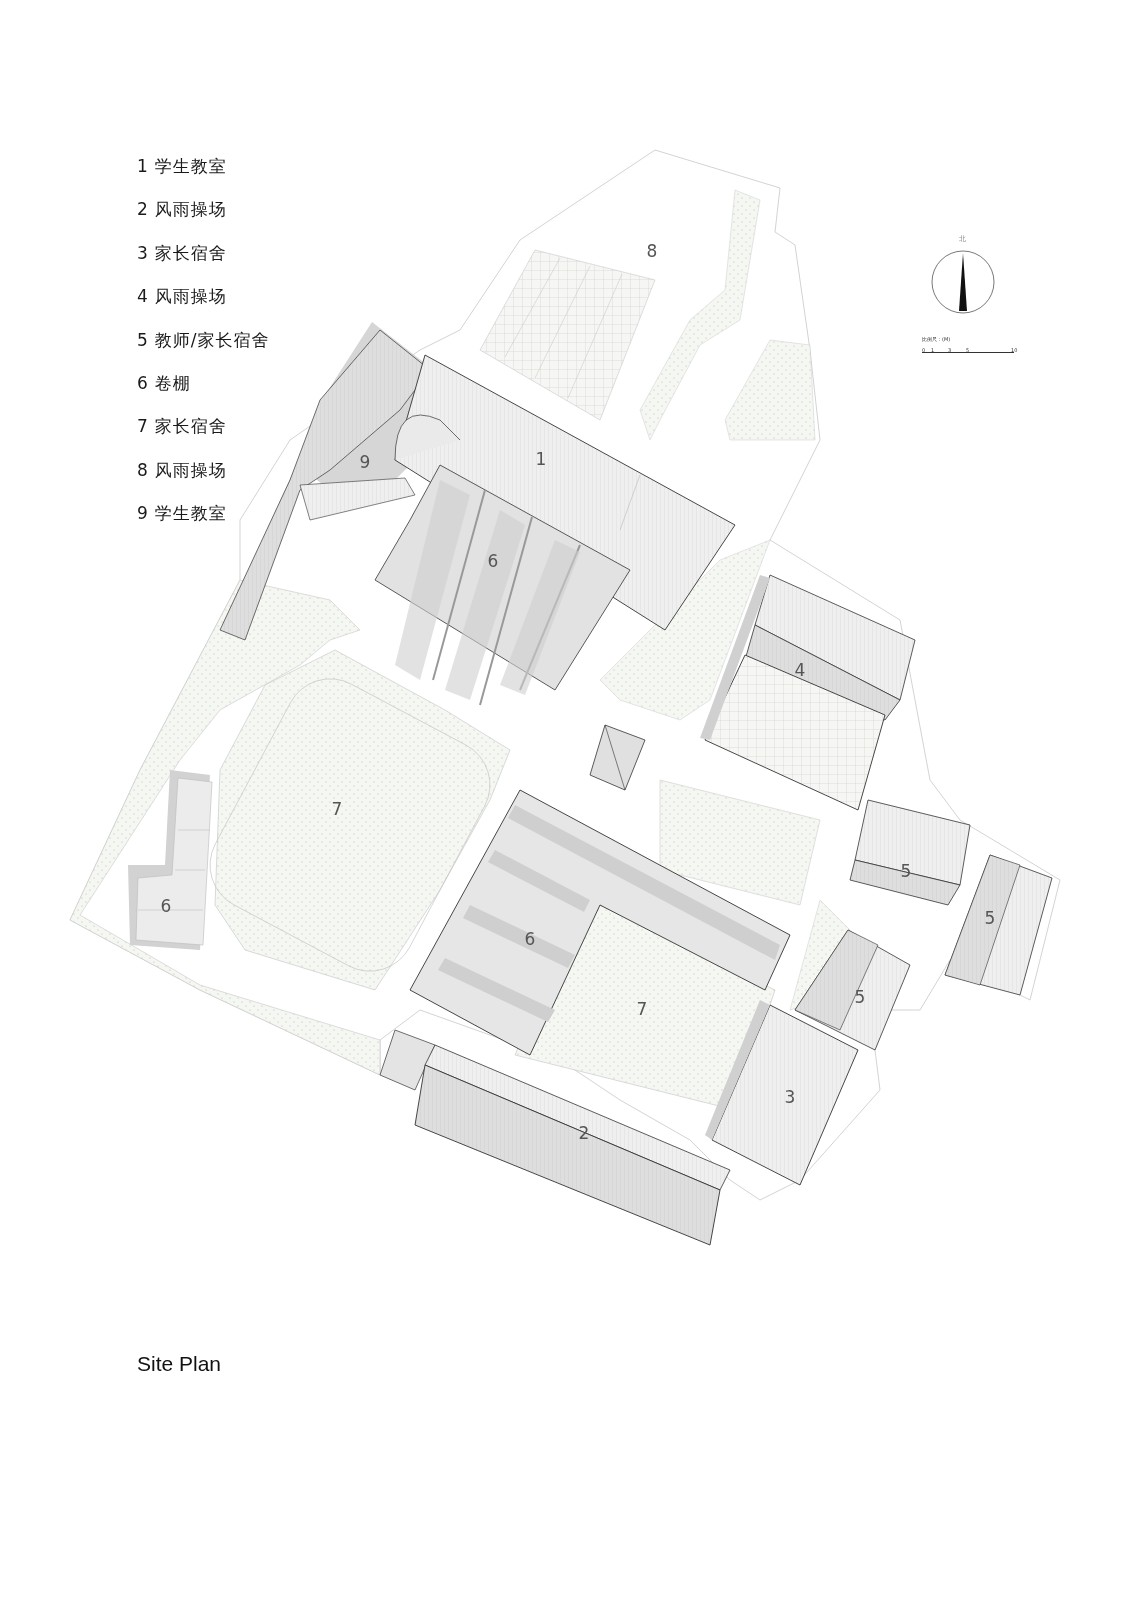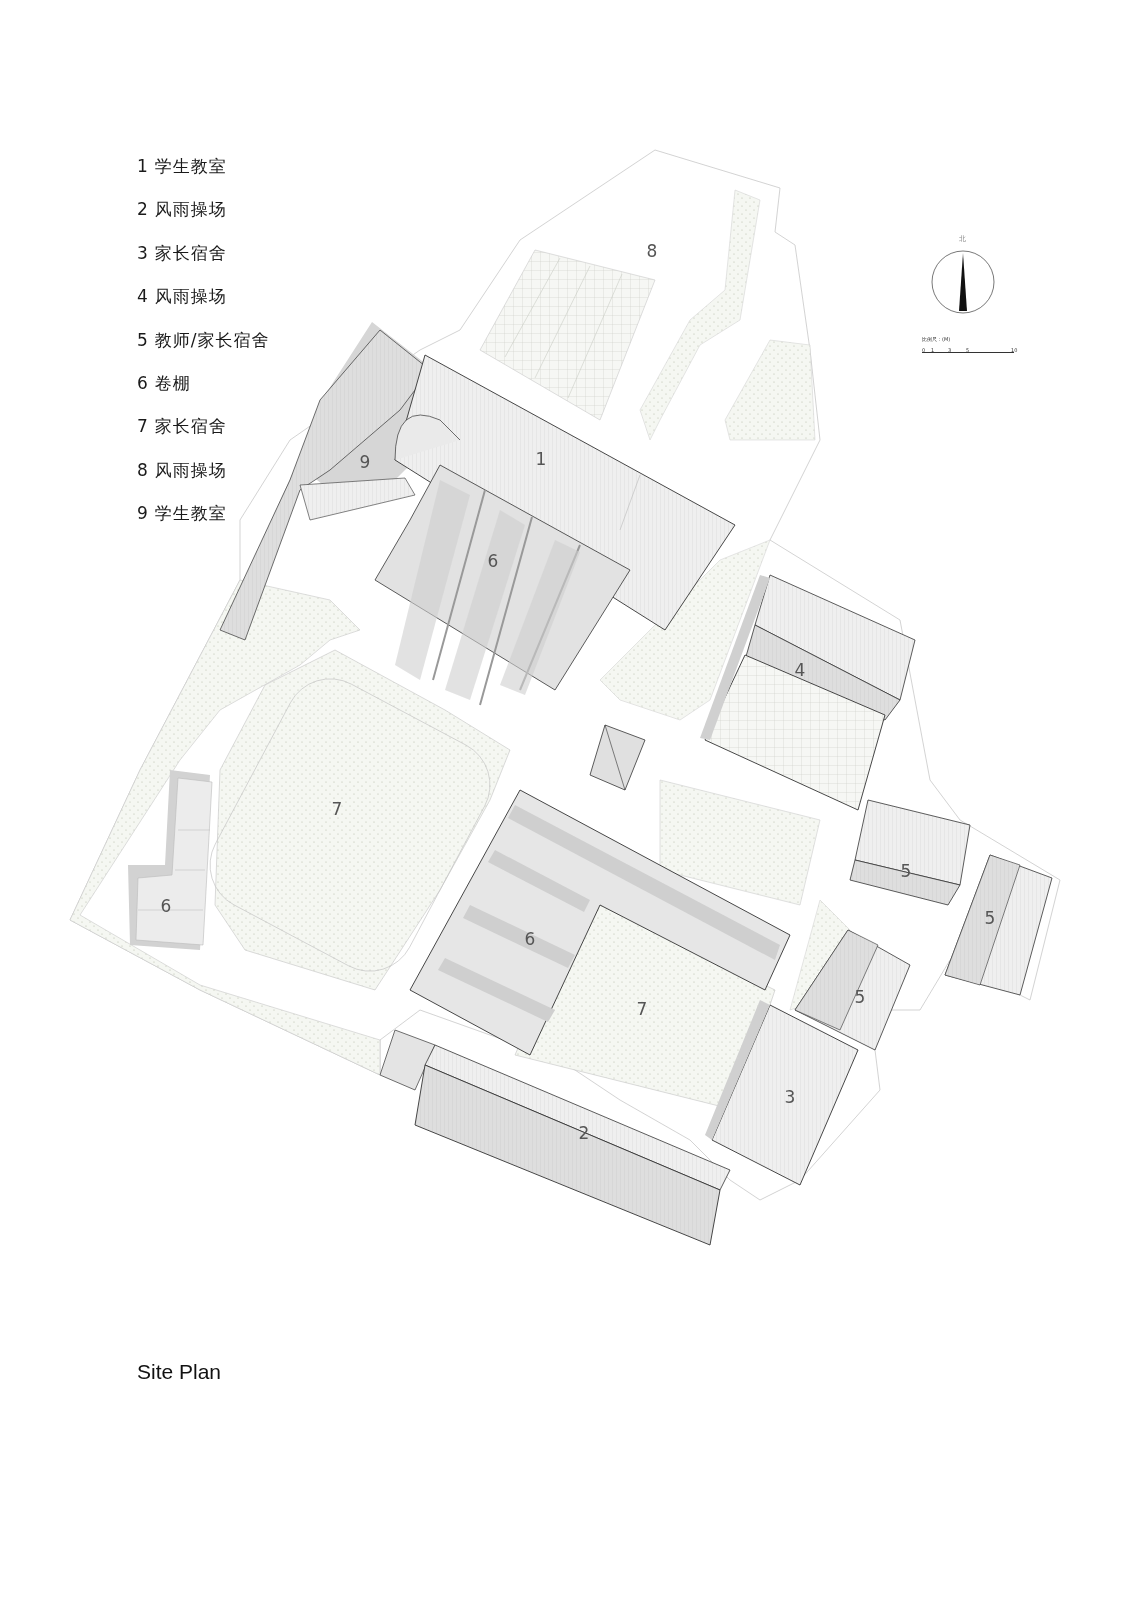--- a/index.html
+++ b/index.html
@@ -1,20 +1,20 @@
 <!DOCTYPE html>
 <html><head>
 <meta charset="utf-8">
 <style>
   html, body { margin:0; padding:0; background:#ffffff; }
   body { width:1131px; height:1600px; position:relative; overflow:hidden; font-family:"DejaVu Sans", sans-serif; }
   .legend { position:absolute; left:137px; top:143px; }
   .legend-item { font-size:17px; color:#1a1a1a; height:32.4px; line-height:24px; white-space:nowrap; letter-spacing:1px;margin-top:11px; }
   .legend-item .num { margin-right:6px; }
-  .title { position:absolute; left:137px; top:1352px; font-family:"Liberation Sans", sans-serif; font-size:21px; color:#111;margin-top:8px; }
+  .title { position:absolute; left:137px; top:1352px; font-family:"Liberation Sans", sans-serif; font-size:21px; color:#111; }
   svg.plan { position:absolute; left:0; top:0; }
   .lbl { font-family:"DejaVu Sans", sans-serif; font-size:17px; fill:#555; }
   .compass { position:absolute; left:931px; top:250px; }
   .scale { position:absolute; left:922px; top:336px; font-size:5px; color:#333; }
   .scale .caption { font-size:5px; }
   .scale .bar { position:relative; width:92px; height:8px; border-bottom:1px solid #333; margin-top:2px; }
   .scale .tick { position:absolute; bottom:-1px; font-size:5px; }
 </style>
 </head>
 <body>

